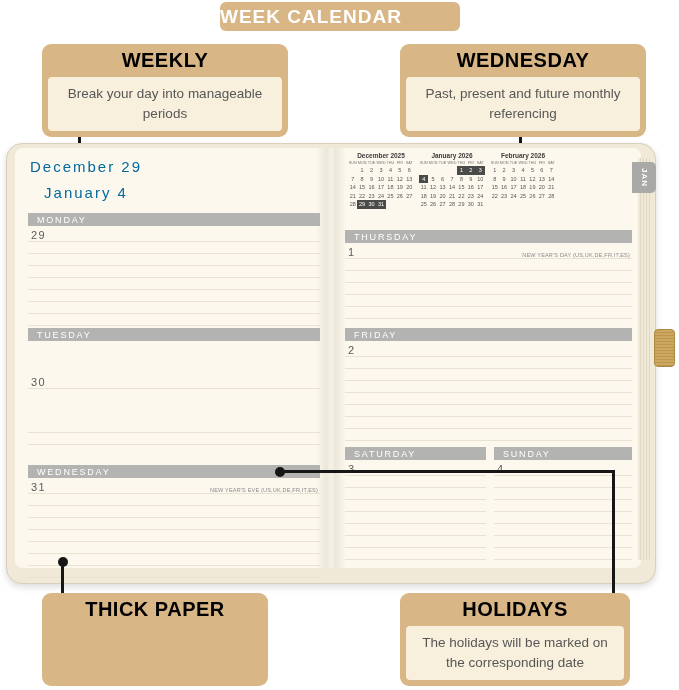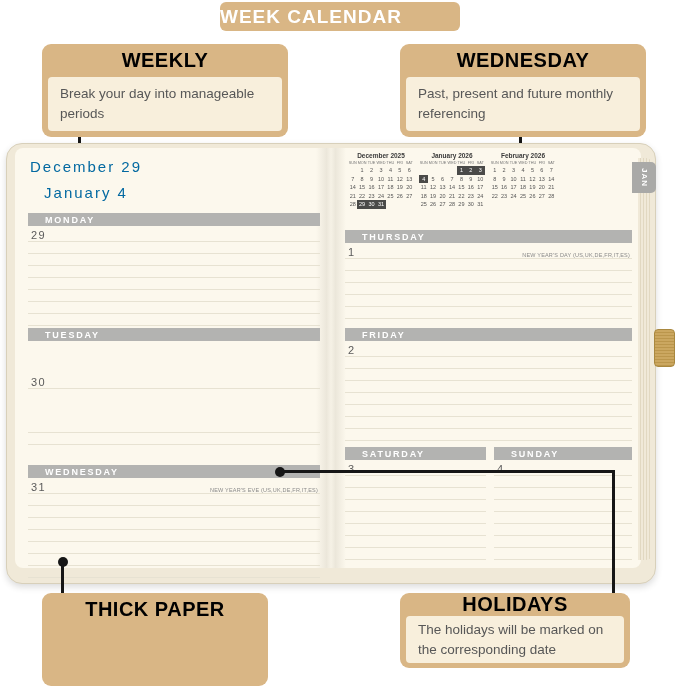--- a/index.html
+++ b/index.html
@@ -20,21 +20,21 @@
   .callout{
     background:#d9b685;border-radius:9px;padding:0 6px 6px 6px;
     display:flex;flex-direction:column;box-sizing:border-box;
   }
   .callout .co-title{
     height:33px;display:flex;align-items:center;justify-content:center;
     color:#000000;font-weight:bold;font-size:20px;letter-spacing:.5px;
   }
   .callout .co-body{
     flex:1;background:#f8efdc;border-radius:4px;
-    display:flex;align-items:center;justify-content:center;text-align:left;
+    display:flex;align-items:center;justify-content:center;text-align:center;
     color:#575757;font-size:13.5px;line-height:1.45;padding:4px 12px;
   }
 
   
   .cline{background:#161616;}
   .cdot{width:10px;height:10px;border-radius:50%;background:#161616;}
 
   
   .cover{
     left:6px;top:143px;width:650px;height:441px;background:#f0e9d8;
@@ -66,22 +66,22 @@
     border:1px solid #a9883f;box-sizing:border-box;
   }
 
   
   .week-range{left:30px;top:158px;color:#0369a1;font-size:15px;letter-spacing:2px;text-align:center;}
   .week-range div{margin-bottom:9px;}
 
   
   .day-section{display:flex;flex-direction:column;box-sizing:border-box;}
   .day-bar{
-    height:13px;background:#b3b3b1;color:#ffffff;font-size:9px;font-weight:bold;
-    letter-spacing:1.8px;display:flex;align-items:center;padding:0 17px;flex:none;
+    height:13px;background:#b3b3b1;color:#ffffff;font-size:9px;font-weight:normal;
+    letter-spacing:1.8px;display:flex;align-items:center;padding:0 9px;flex:none;
   }
   .day-sub{
     height:15px;display:flex;justify-content:space-between;align-items:flex-end;flex:none;
     border-bottom:1px solid #e7e2d2;
   }
   .date-num{font-size:11px;color:#5a5a5a;letter-spacing:1.5px;padding-left:3px;}
   .day-note{font-size:5.5px;color:#8a8a8a;letter-spacing:.2px;padding-right:2px;}
   .ruled{
     flex:1;
     background:repeating-linear-gradient(to bottom,transparent 0,transparent 11px,#e7e2d2 11px,#e7e2d2 12px);
@@ -328,16 +328,16 @@
 
 <div class="abs cdot" style="left:58px;top:557px;"></div>
 <div class="abs cline" style="left:61px;top:562px;width:3px;height:31px;"></div>
 <div class="abs cdot" style="left:275px;top:467px;"></div>
 <div class="abs cline" style="left:280px;top:470px;width:335px;height:3px;"></div>
 <div class="abs cline" style="left:612px;top:470px;width:3px;height:123px;"></div>
 
 <div class="abs callout" style="left:42px;top:593px;width:226px;height:93px;">
   <div class="co-title">THICK PAPER</div>
 </div>
-<div class="abs callout" style="left:400px;top:593px;width:230px;height:75px;">
+<div class="abs callout" style="left:400px;top:593px;width:230px;height:93px;">
   <div class="co-title">HOLIDAYS</div>
   <div class="co-body">The holidays will be marked on the corresponding date</div>
 </div>
 
 </body></html>

